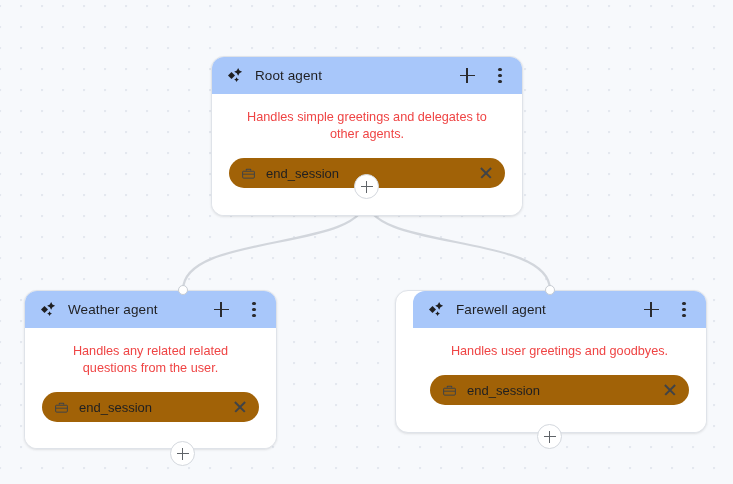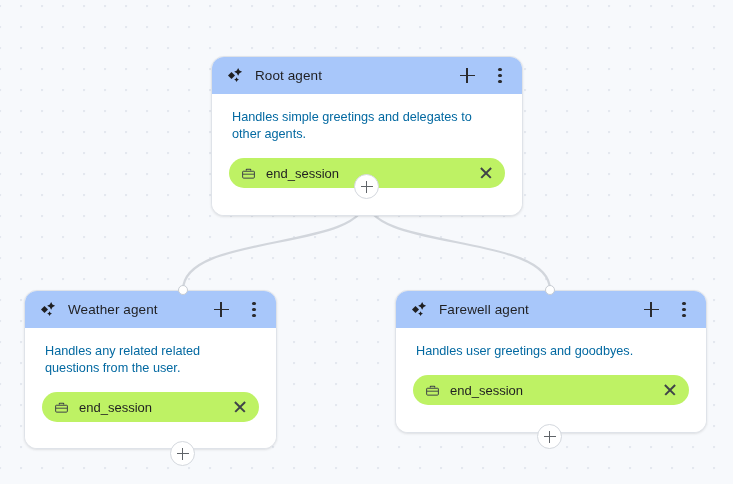--- a/index.html
+++ b/index.html
@@ -130,34 +130,35 @@
     background: #ffffff;
     padding: 15px 17px 0 17px;
     flex: 1 1 auto;
     display: flex;
     flex-direction: column;
   }
 
   .node-desc {
     font-size: 12.7px;
     line-height: 17px;
-    color: #0369a1;
+    color: #ef4444;
+    text-align: center;
     margin: 0;
     padding: 0 3px;
   }
 
   .tool-list {
     margin-top: 15px;
     padding-bottom: 16px;
   }
 
   .tool-chip {
     display: flex;
     align-items: center;
-    background: #bef264;
+    background: #a16207;
     border-radius: 17px;
     height: 30px;
     padding: 0 11px 0 12px;
     cursor: pointer;
   }
 
   .tool-icon {
     width: 15px;
     height: 15px;
     flex: 0 0 auto;
@@ -331,21 +332,21 @@
       </div>
 
     </div>
   </div>
 
   <div class="handle-dot" style="left:178px; top:285px;"></div>
   <div class="handle-plus" style="left:170px; top:441px;">
     <span class="gl"></span>
   </div>
 
-  <div class="node" id="node-farewell" style="left:395px; top:290px; width:312px; height:143px;">
+  <div class="node" id="node-farewell" style="left:395px; top:290px; width:312px; height:143px;padding-left:17px;">
     <div class="node-inner">
 
       <div class="node-header">
         <svg class="sparkle-icon" viewBox="0 0 24 24">
           <path d="M8.2 7.6 L12.6 12 L8.2 16.4 L3.8 12 Z" fill="#1f1f21"></path>
           <path d="M16.6 2.4 L18.25 5.75 L21.6 7.4 L18.25 9.05 L16.6 12.4 L14.95 9.05 L11.6 7.4 L14.95 5.75 Z" fill="#1f1f21"></path>
           <path d="M14.6 14.2 L15.6 16.2 L17.6 17.2 L15.6 18.2 L14.6 20.2 L13.6 18.2 L11.6 17.2 L13.6 16.2 Z" fill="#1f1f21"></path>
         </svg>
         <span class="node-title">Farewell agent</span>
         <span class="hdr-btn plus">

